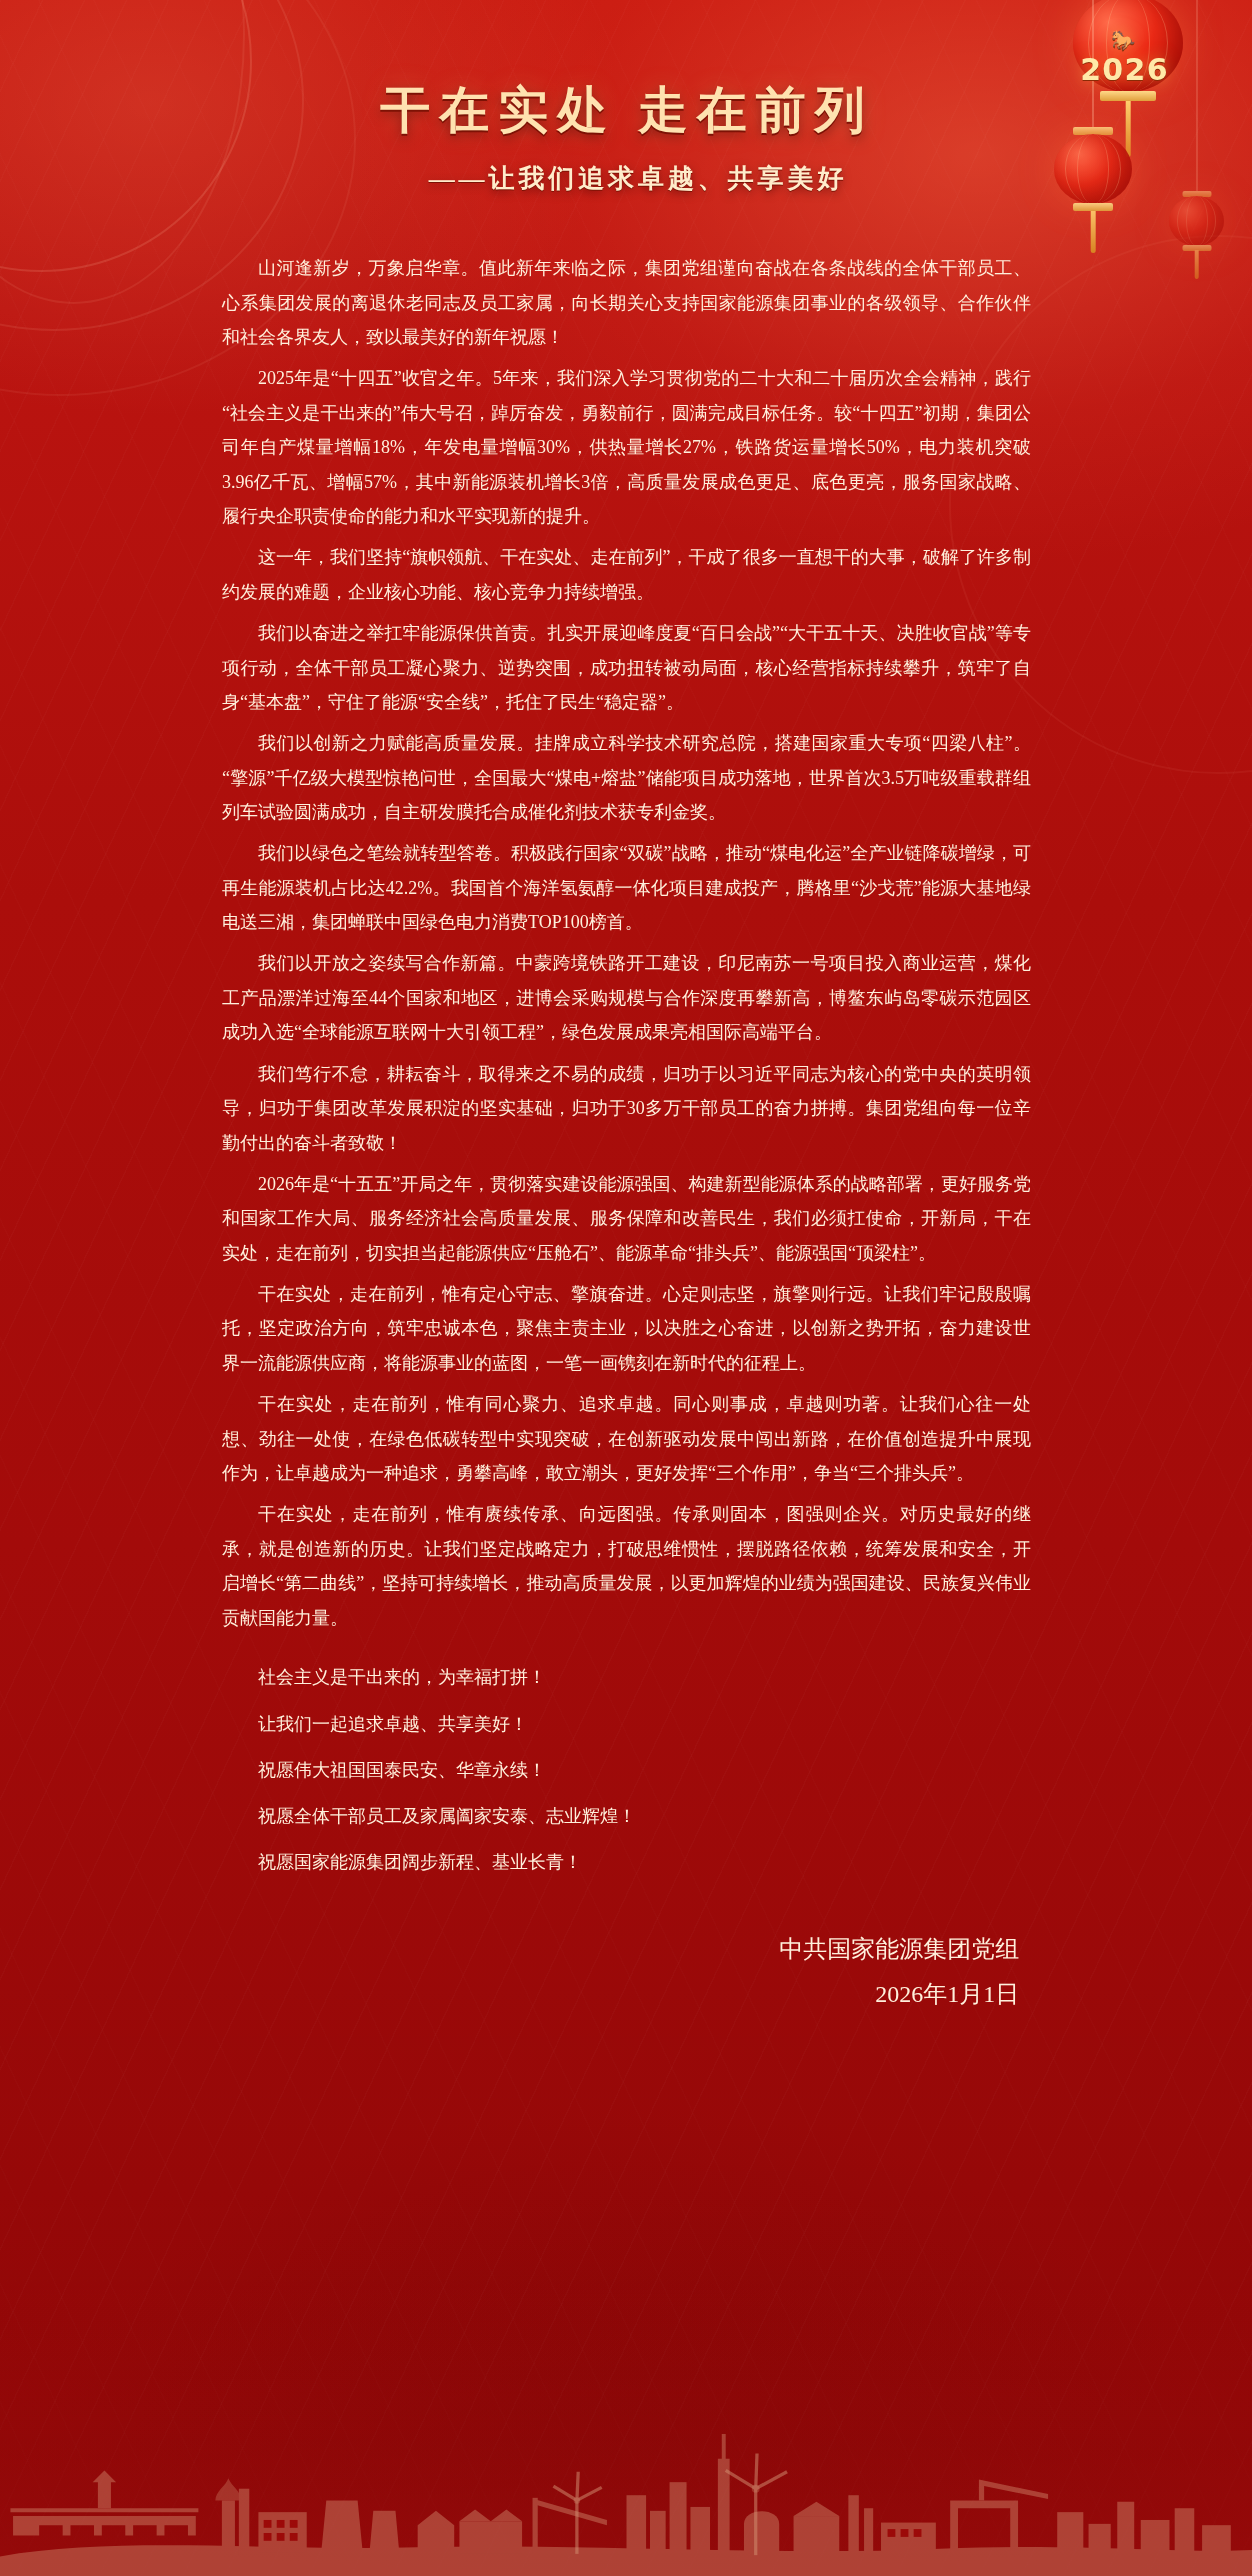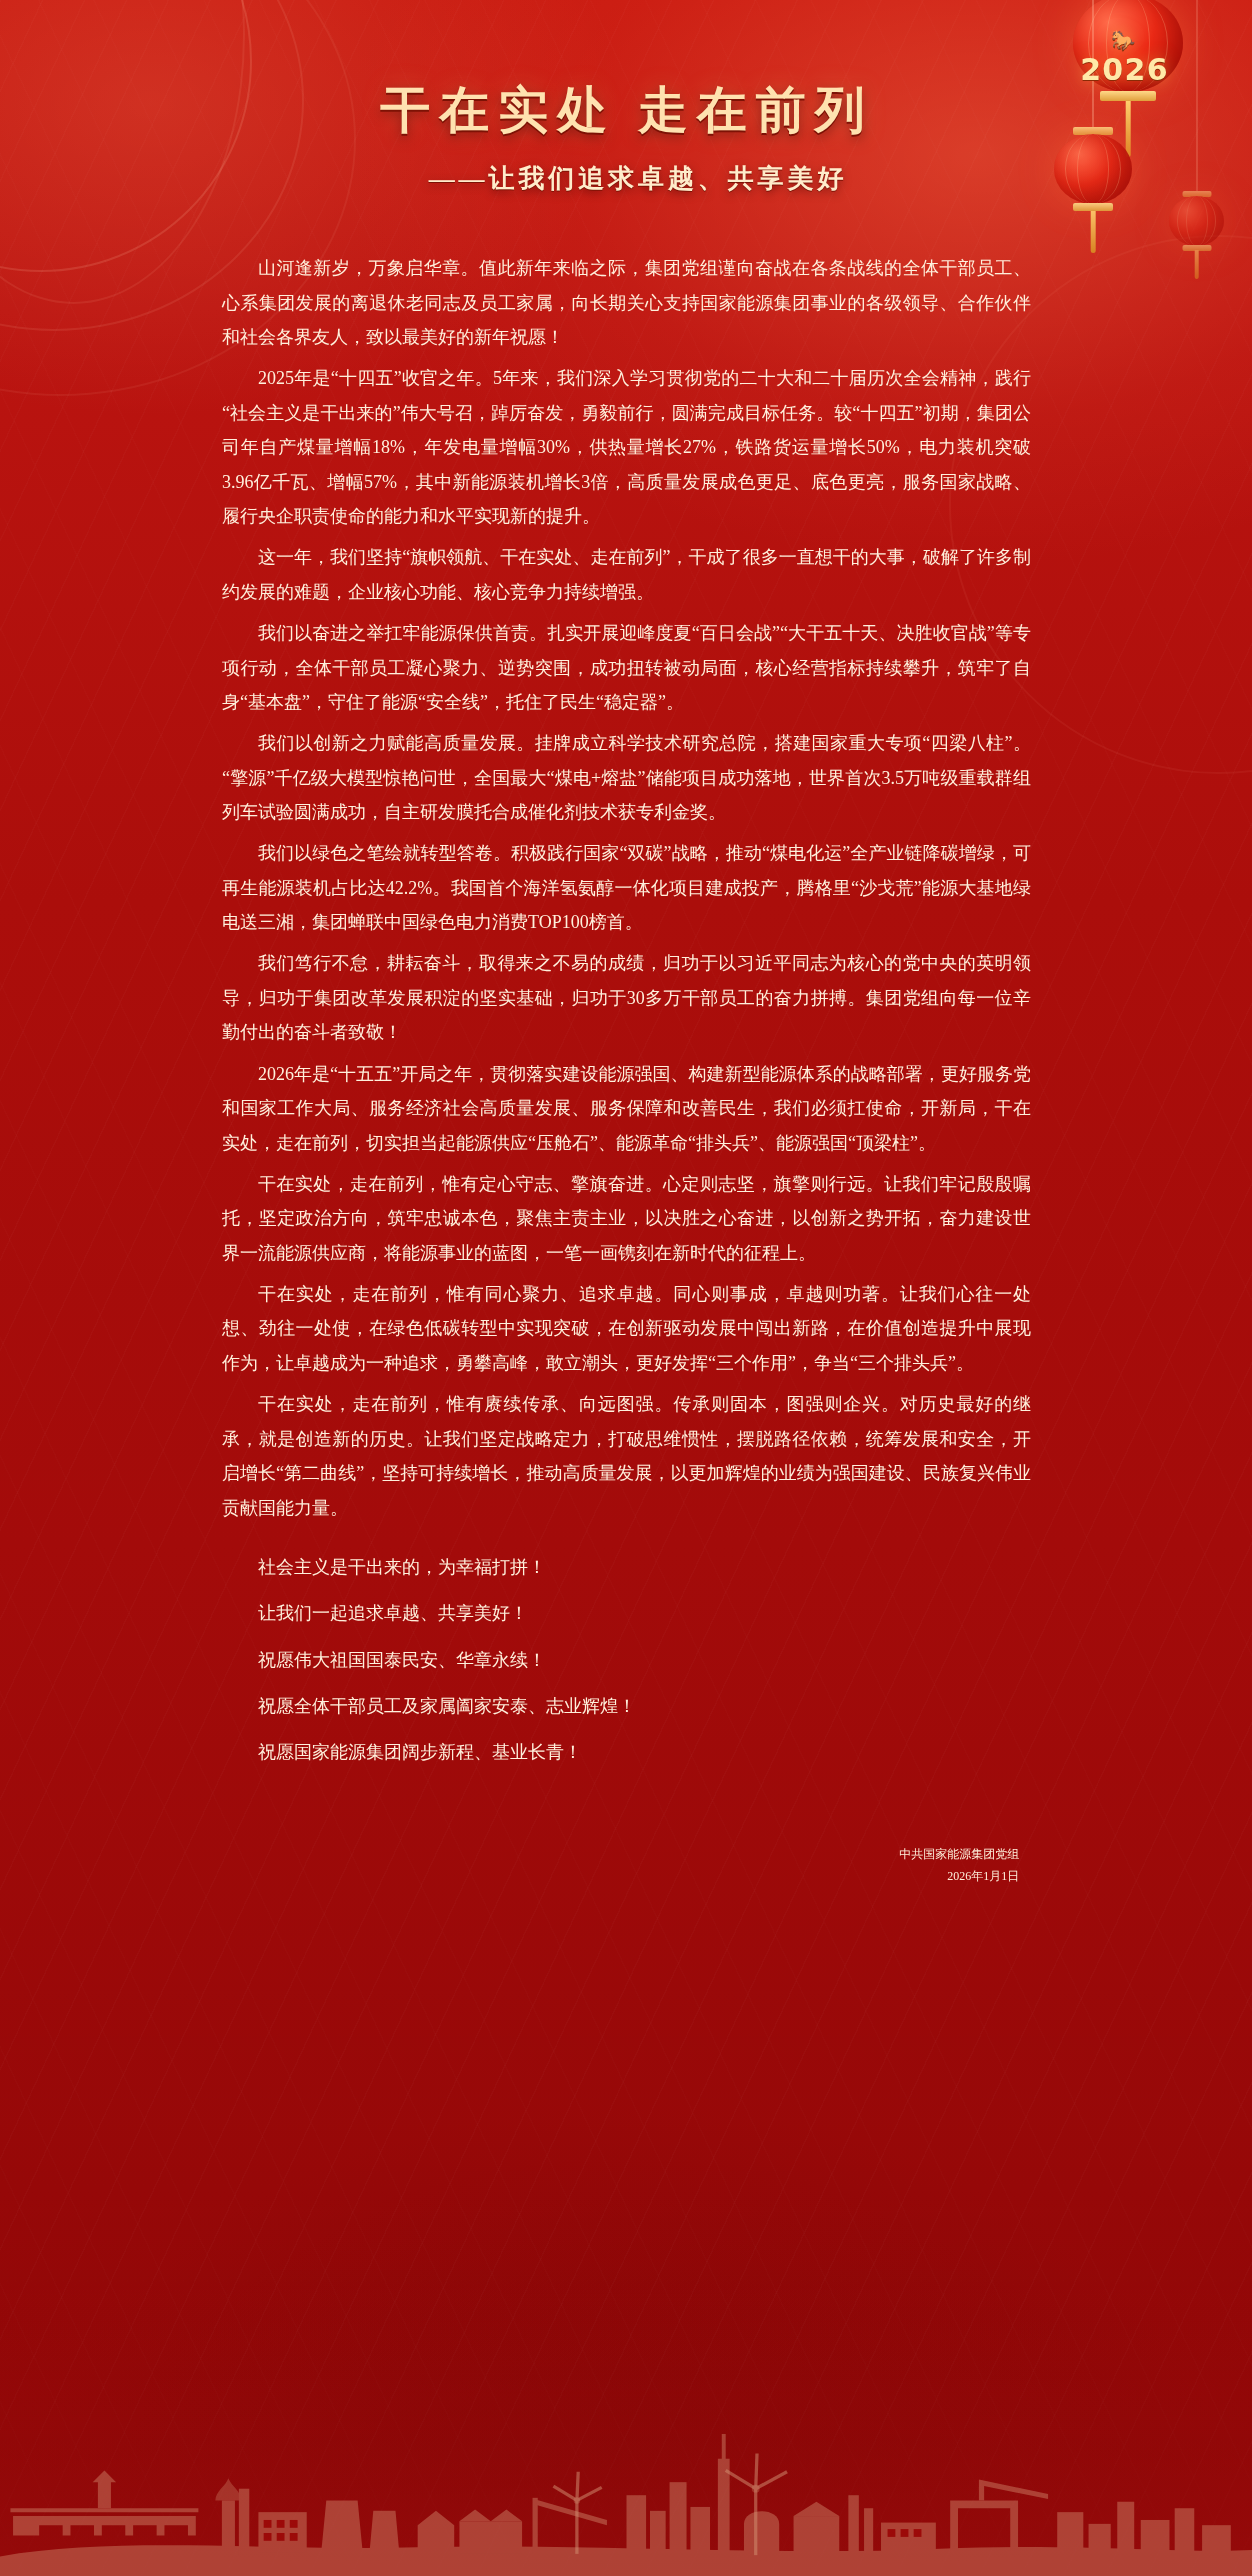--- a/index.html
+++ b/index.html
@@ -180,24 +180,24 @@
     text-indent: 2em;
   }
   .wishes {
     margin-top: 25px;
   }
   .wishes p {
     margin: 0 0 11.7px 0;
     text-indent: 2em;
   }
   .signature {
-    margin-top: 73px;
+    margin-top: 47px;
     text-align: right;
     padding-right: 11.7px;
-    font-size: 12px;
+    font-size: 24px;
     line-height: 1.9;
     color: #fff0dc;
   }
 
   
   .skyline {
     position: absolute;
     left: 0;
     bottom: 0;
     width: 1253px;
@@ -266,20 +266,21 @@
   </div>
 
   <div class="content">
     <div id="paragraph-list">
         <p>山河逢新岁，万象启华章。值此新年来临之际，集团党组谨向奋战在各条战线的全体干部员工、心系集团发展的离退休老同志及员工家属，向长期关心支持国家能源集团事业的各级领导、合作伙伴和社会各界友人，致以最美好的新年祝愿！</p>
         <p>2025年是“十四五”收官之年。5年来，我们深入学习贯彻党的二十大和二十届历次全会精神，践行“社会主义是干出来的”伟大号召，踔厉奋发，勇毅前行，圆满完成目标任务。较“十四五”初期，集团公司年自产煤量增幅18%，年发电量增幅30%，供热量增长27%，铁路货运量增长50%，电力装机突破3.96亿千瓦、增幅57%，其中新能源装机增长3倍，高质量发展成色更足、底色更亮，服务国家战略、履行央企职责使命的能力和水平实现新的提升。</p>
         <p>这一年，我们坚持“旗帜领航、干在实处、走在前列”，干成了很多一直想干的大事，破解了许多制约发展的难题，企业核心功能、核心竞争力持续增强。</p>
         <p>我们以奋进之举扛牢能源保供首责。扎实开展迎峰度夏“百日会战”“大干五十天、决胜收官战”等专项行动，全体干部员工凝心聚力、逆势突围，成功扭转被动局面，核心经营指标持续攀升，筑牢了自身“基本盘”，守住了能源“安全线”，托住了民生“稳定器”。</p>
         <p>我们以创新之力赋能高质量发展。挂牌成立科学技术研究总院，搭建国家重大专项“四梁八柱”。“擎源”千亿级大模型惊艳问世，全国最大“煤电+熔盐”储能项目成功落地，世界首次3.5万吨级重载群组列车试验圆满成功，自主研发膜托合成催化剂技术获专利金奖。</p>
         <p>我们以绿色之笔绘就转型答卷。积极践行国家“双碳”战略，推动“煤电化运”全产业链降碳增绿，可再生能源装机占比达42.2%。我国首个海洋氢氨醇一体化项目建成投产，腾格里“沙戈荒”能源大基地绿电送三湘，集团蝉联中国绿色电力消费TOP100榜首。</p>
+        <p>我们以开放之姿续写合作新篇。中蒙跨境铁路开工建设，印尼南苏一号项目投入商业运营，煤化工产品漂洋过海至44个国家和地区，进博会采购规模与合作深度再攀新高，博鳌东屿岛零碳示范园区成功入选“全球能源互联网十大引领工程”，绿色发展成果亮相国际高端平台。</p>
         <p>我们笃行不怠，耕耘奋斗，取得来之不易的成绩，归功于以习近平同志为核心的党中央的英明领导，归功于集团改革发展积淀的坚实基础，归功于30多万干部员工的奋力拼搏。集团党组向每一位辛勤付出的奋斗者致敬！</p>
         <p>2026年是“十五五”开局之年，贯彻落实建设能源强国、构建新型能源体系的战略部署，更好服务党和国家工作大局、服务经济社会高质量发展、服务保障和改善民生，我们必须扛使命，开新局，干在实处，走在前列，切实担当起能源供应“压舱石”、能源革命“排头兵”、能源强国“顶梁柱”。</p>
         <p>干在实处，走在前列，惟有定心守志、擎旗奋进。心定则志坚，旗擎则行远。让我们牢记殷殷嘱托，坚定政治方向，筑牢忠诚本色，聚焦主责主业，以决胜之心奋进，以创新之势开拓，奋力建设世界一流能源供应商，将能源事业的蓝图，一笔一画镌刻在新时代的征程上。</p>
         <p>干在实处，走在前列，惟有同心聚力、追求卓越。同心则事成，卓越则功著。让我们心往一处想、劲往一处使，在绿色低碳转型中实现突破，在创新驱动发展中闯出新路，在价值创造提升中展现作为，让卓越成为一种追求，勇攀高峰，敢立潮头，更好发挥“三个作用”，争当“三个排头兵”。</p>
         <p>干在实处，走在前列，惟有赓续传承、向远图强。传承则固本，图强则企兴。对历史最好的继承，就是创造新的历史。让我们坚定战略定力，打破思维惯性，摆脱路径依赖，统筹发展和安全，开启增长“第二曲线”，坚持可持续增长，推动高质量发展，以更加辉煌的业绩为强国建设、民族复兴伟业贡献国能力量。</p>
       </div>
     <div class="wishes" id="wishes-list">
         <p>社会主义是干出来的，为幸福打拼！</p>
         <p>让我们一起追求卓越、共享美好！</p>
         <p>祝愿伟大祖国国泰民安、华章永续！</p>

